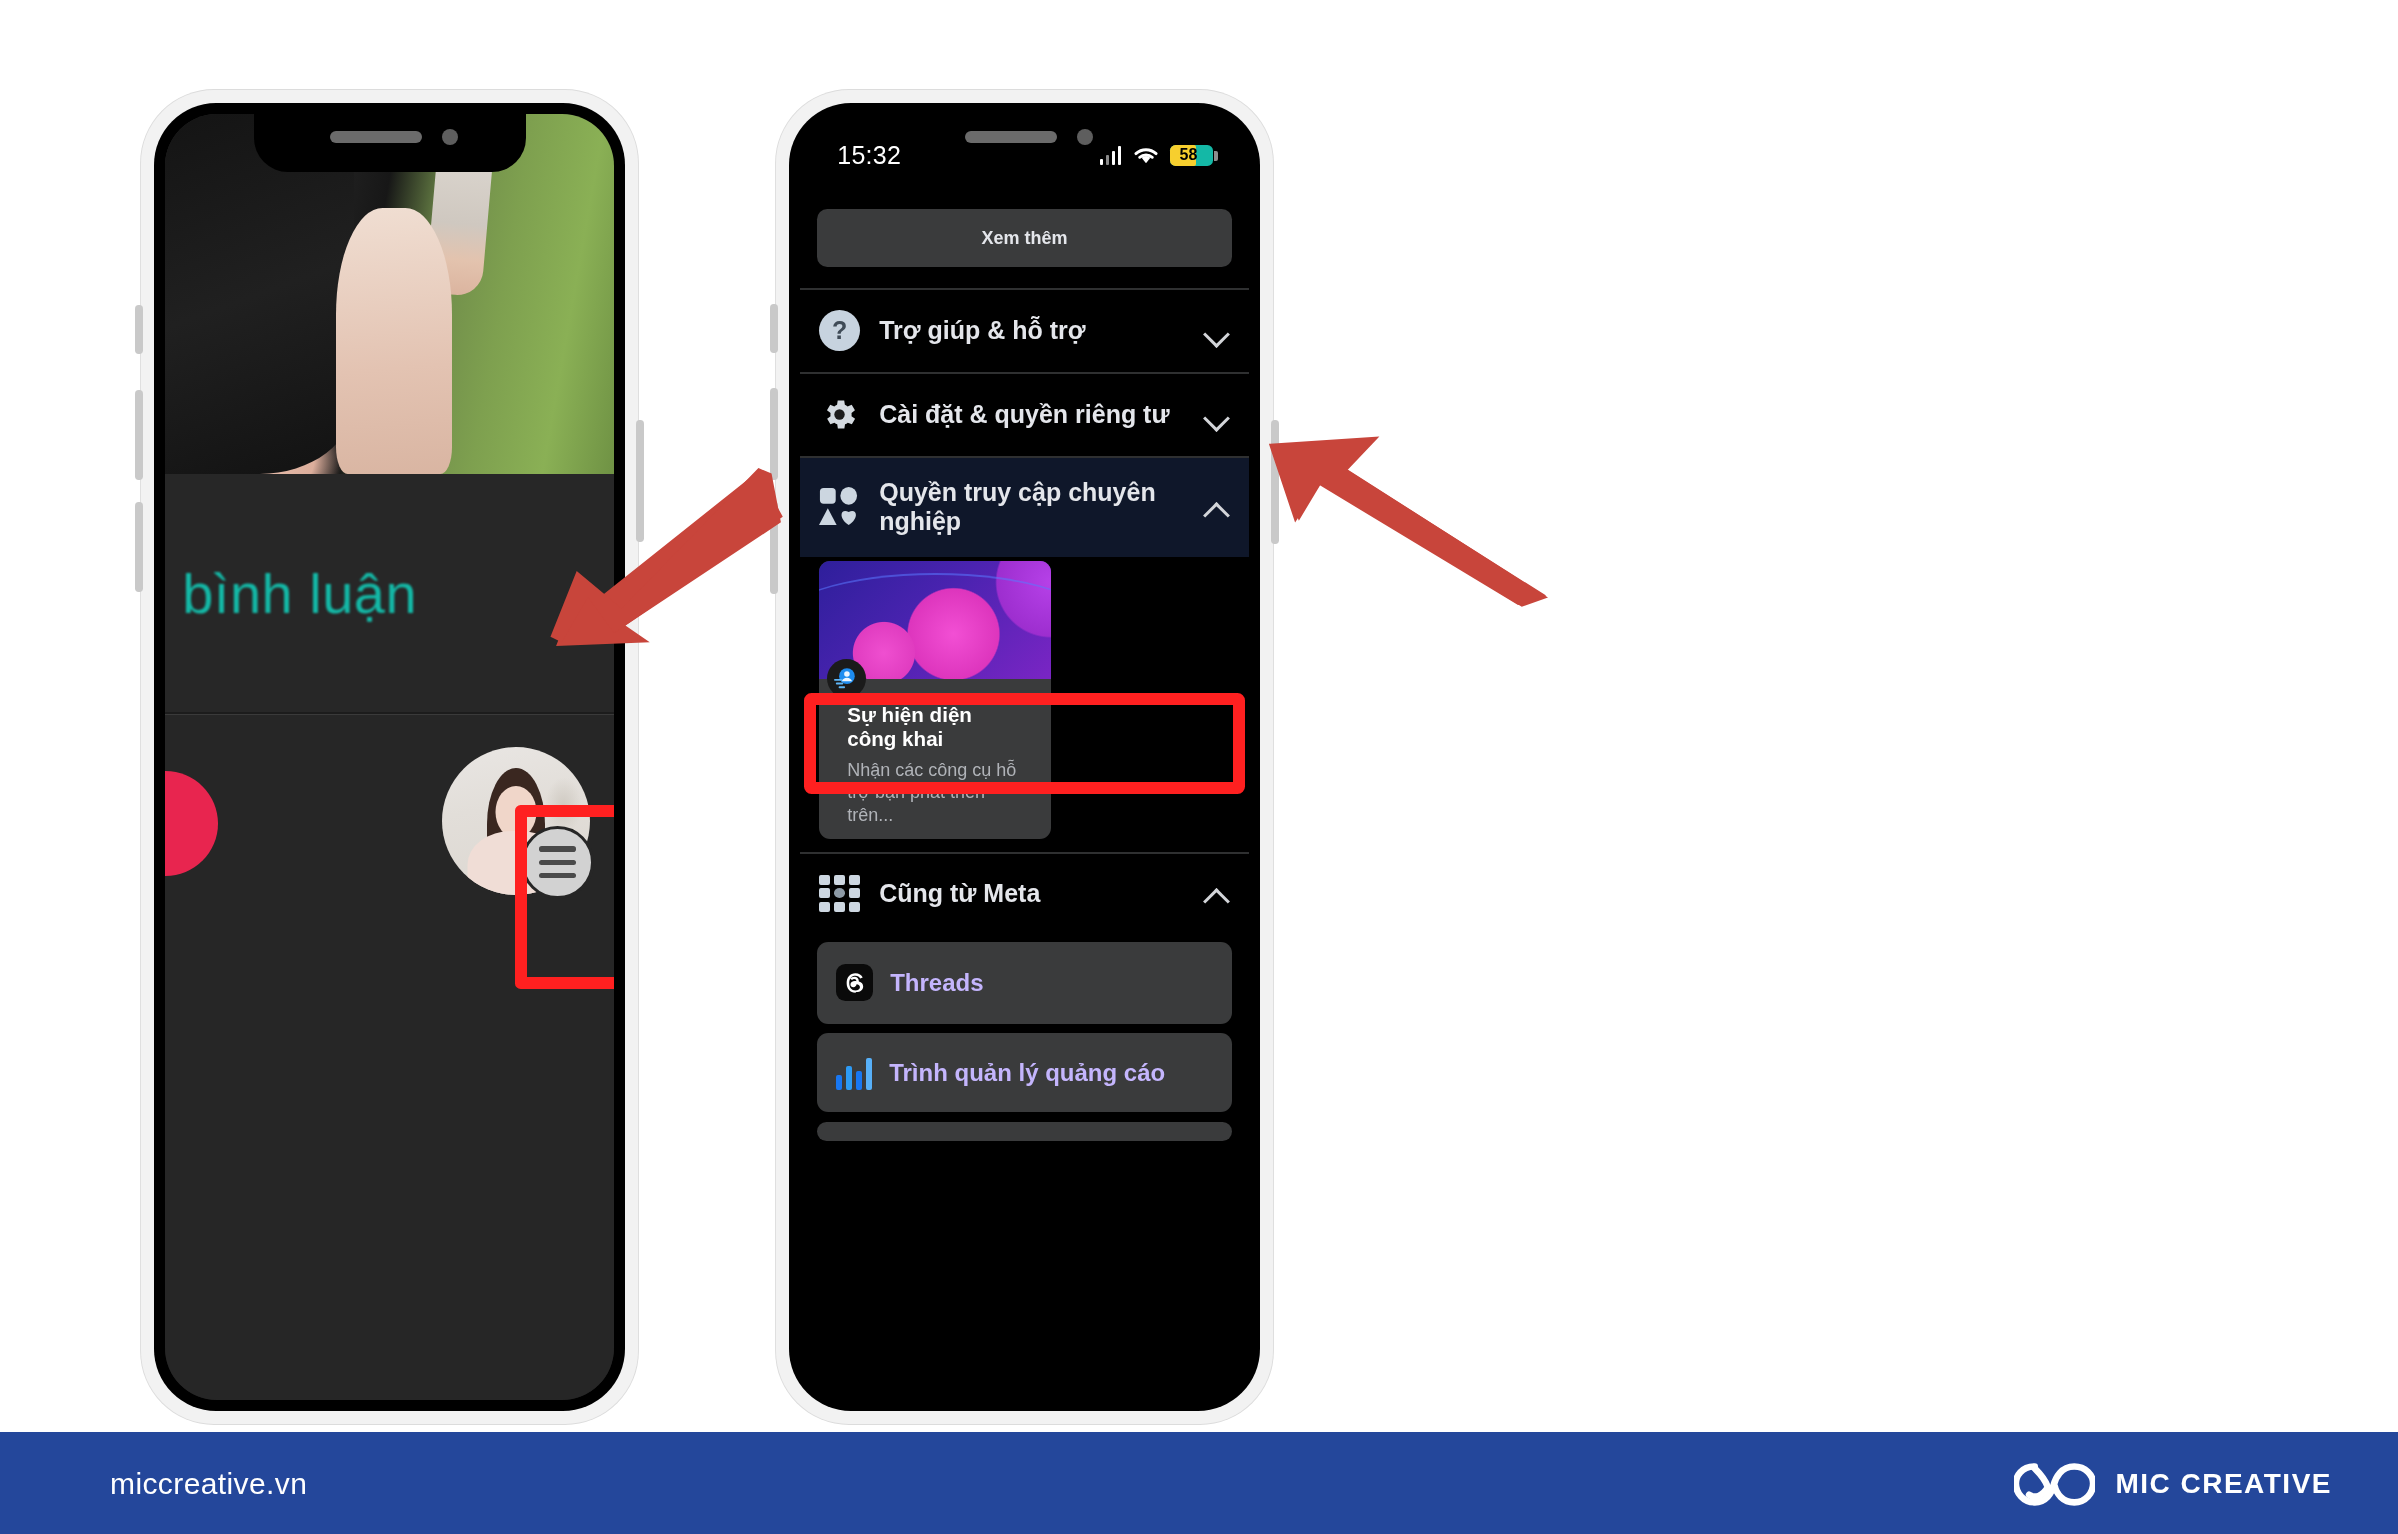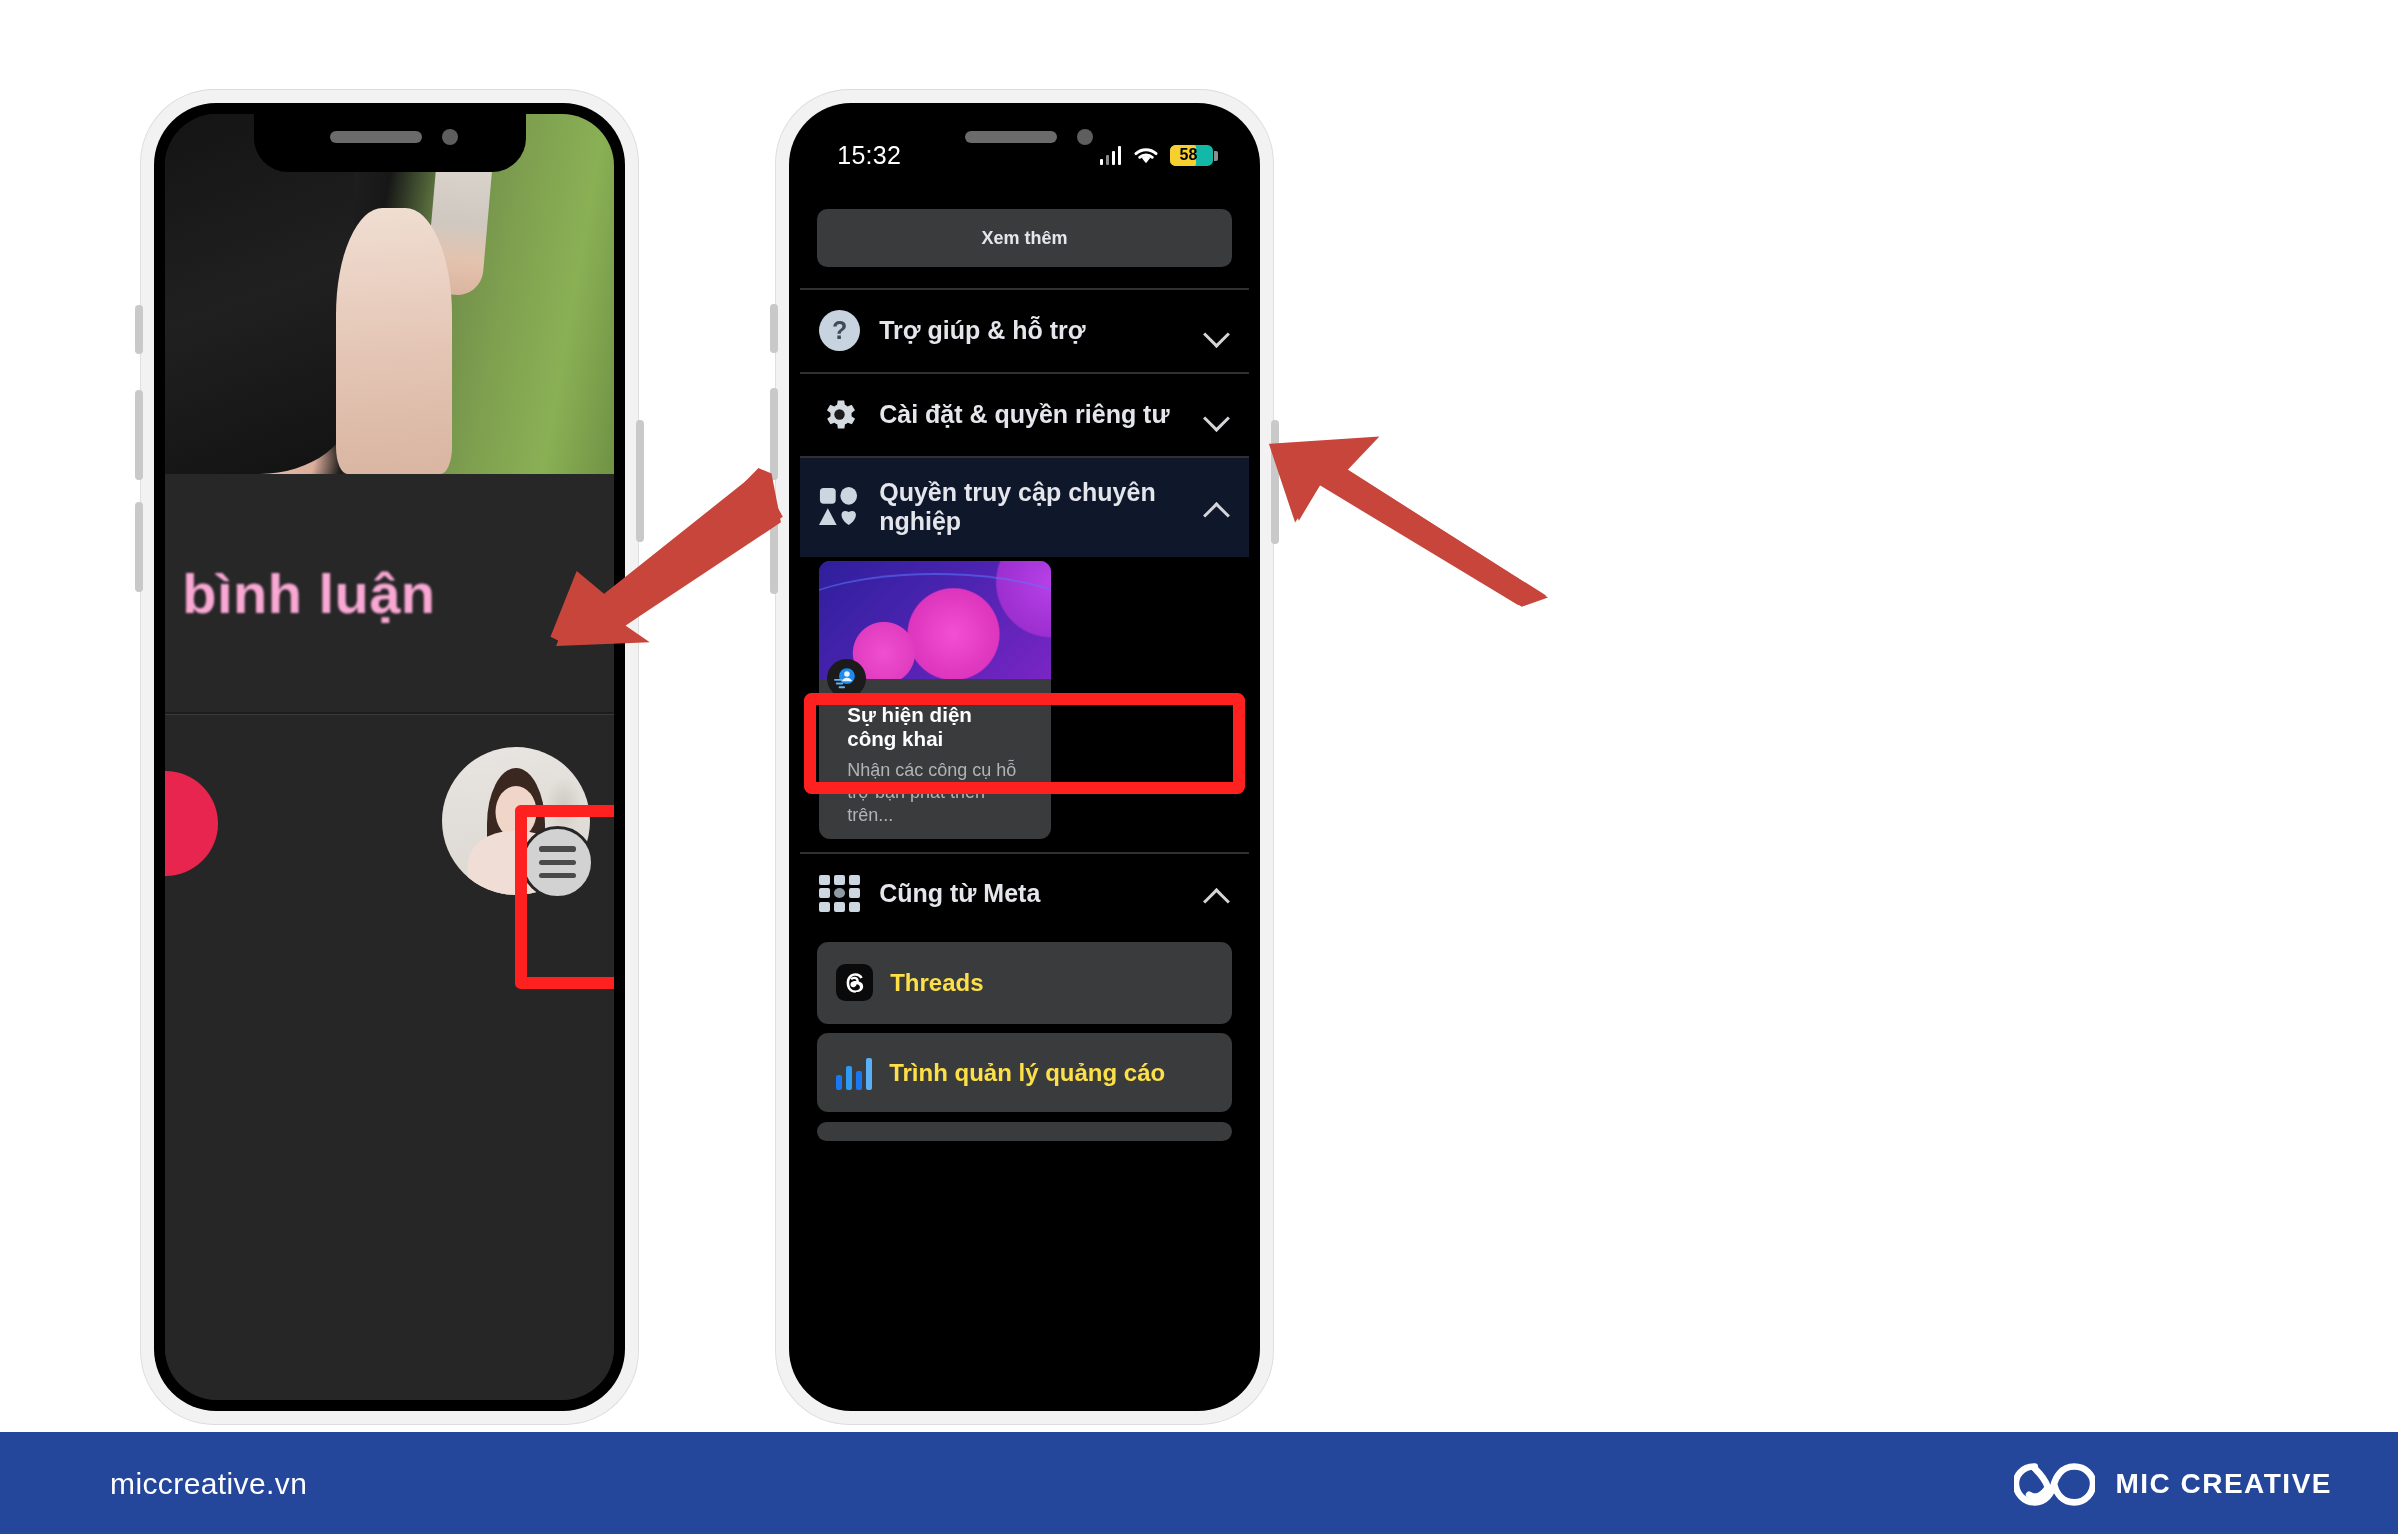--- a/index.html
+++ b/index.html
@@ -87,21 +87,21 @@
     background: linear-gradient(180deg,#ded9d2 0%, #cfc8c0 55%, #e3c3ae 78%, #dbb49f 100%);
     border-radius: 26px; transform: rotate(5deg);
   }
   .reel-caption {
     position:absolute; left:0; right:0; top:360px; height:238px;
     display:flex; align-items:center; justify-content:flex-start;
     padding-left: 17px;
     background:#272727;
   }
   .reel-caption span {
-    color:#f9a8d4; font-size:56px; font-weight:700; letter-spacing:0.5px;
+    color:#14b8a6; font-size:56px; font-weight:400; letter-spacing:0.5px;
     filter: blur(0.8px);
     white-space:nowrap;
   }
   .reel-divider { position:absolute; left:0; right:0; top:600px; height:1.9px; background:#3a3a3a; }
   .reel-bottom { position:absolute; left:0; right:0; top:601px; bottom:0; background:#262626; }
   .pink-blob {
     position:absolute; left:-52px; top:56px; width:105px; height:105px;
     border-radius:50%; background:#e8254f;
   }
   .avatar-wrap {
@@ -246,21 +246,21 @@
   }
   .promo-body { padding: 24px 28px 13px; }
   .promo-title { font-size:20.6px; font-weight:700; color:#fff; line-height:1.18; }
   .promo-sub { margin-top:7.5px; font-size:18px; color:#b0b3b8; line-height:1.25; }
 
   .meta-item {
     margin: 9.4px 17px; border-radius:11.2px; background:#3a3b3c;
     display:flex; align-items:center; gap:17px;
     padding: 22.5px 19px;
   }
-  .meta-item .label { font-size:24px; font-weight:600; color:#fde047; }
+  .meta-item .label { font-size:24px; font-weight:600; color:#c4b5fd; }
   .ic-threads {
     width:37px; height:37px; border-radius:9.4px; background:#0a0a0a;
     display:flex; align-items:center; justify-content:center;
   }
   .ic-bars { width:36px; height:34px; display:flex; align-items:flex-end; gap:3.7px; }
   .ic-bars i { width:6.6px; border-radius:1.9px; background:#1e88f0; }
   .ic-bars i:nth-child(1){height:15px; background:#1877f2}
   .ic-bars i:nth-child(2){height:24px; background:#2d9bf5}
   .ic-bars i:nth-child(3){height:19px; background:#1877f2}
   .ic-bars i:nth-child(4){height:32px; background:#57b0f8}

